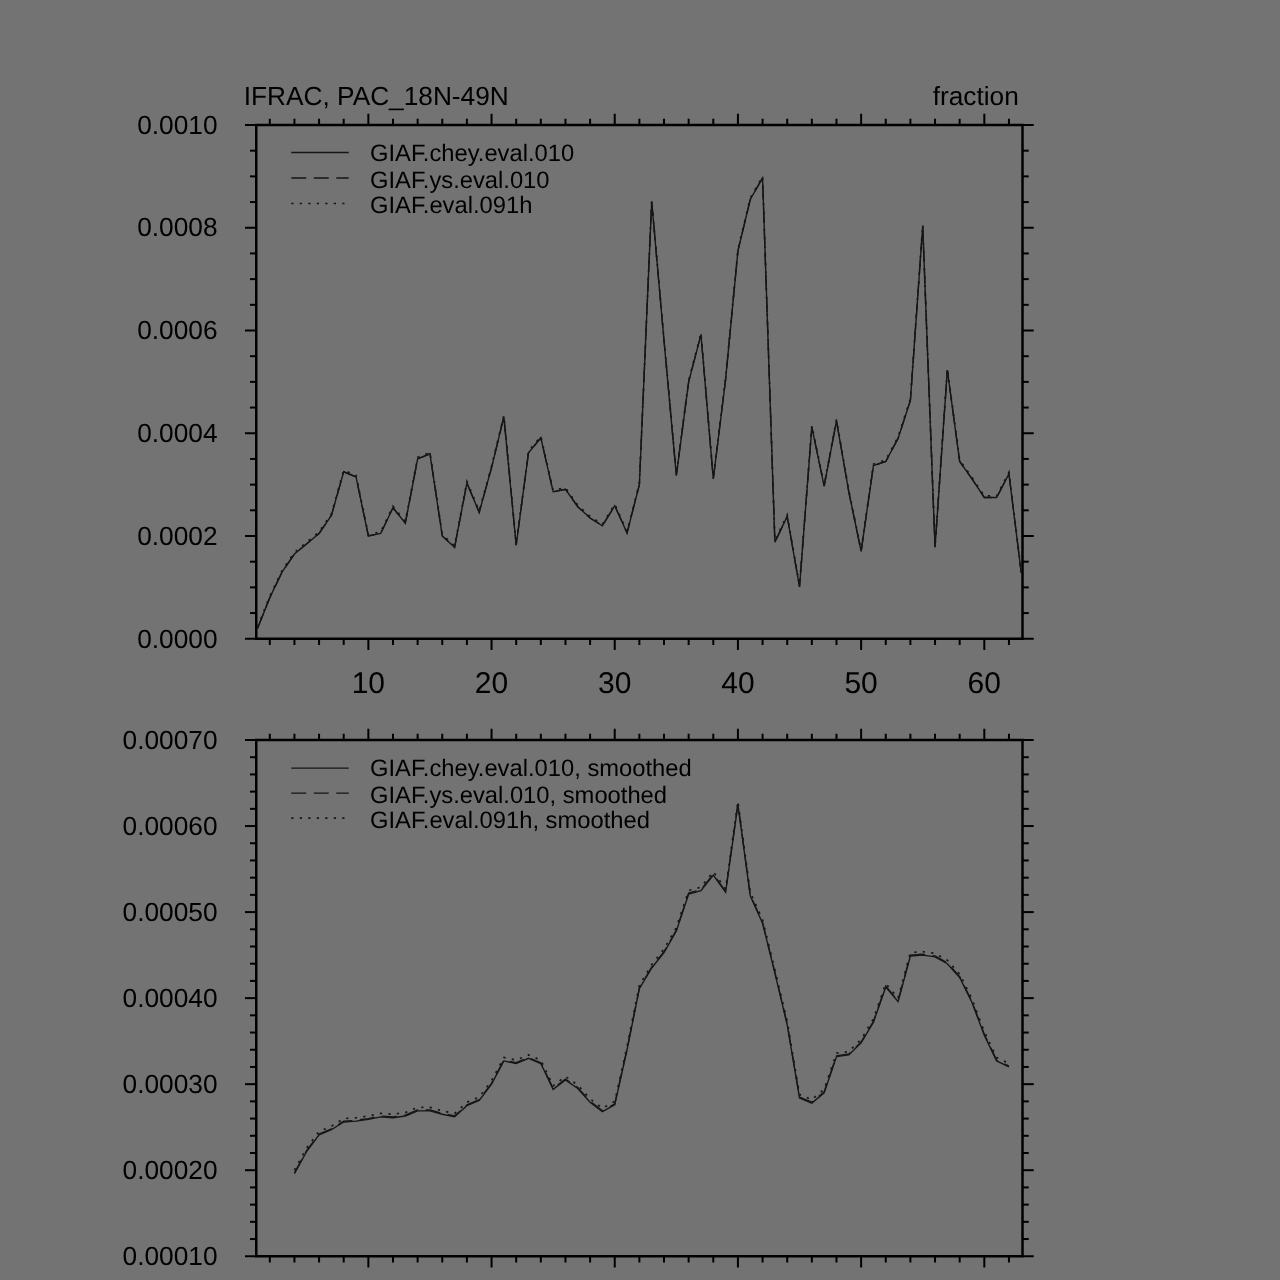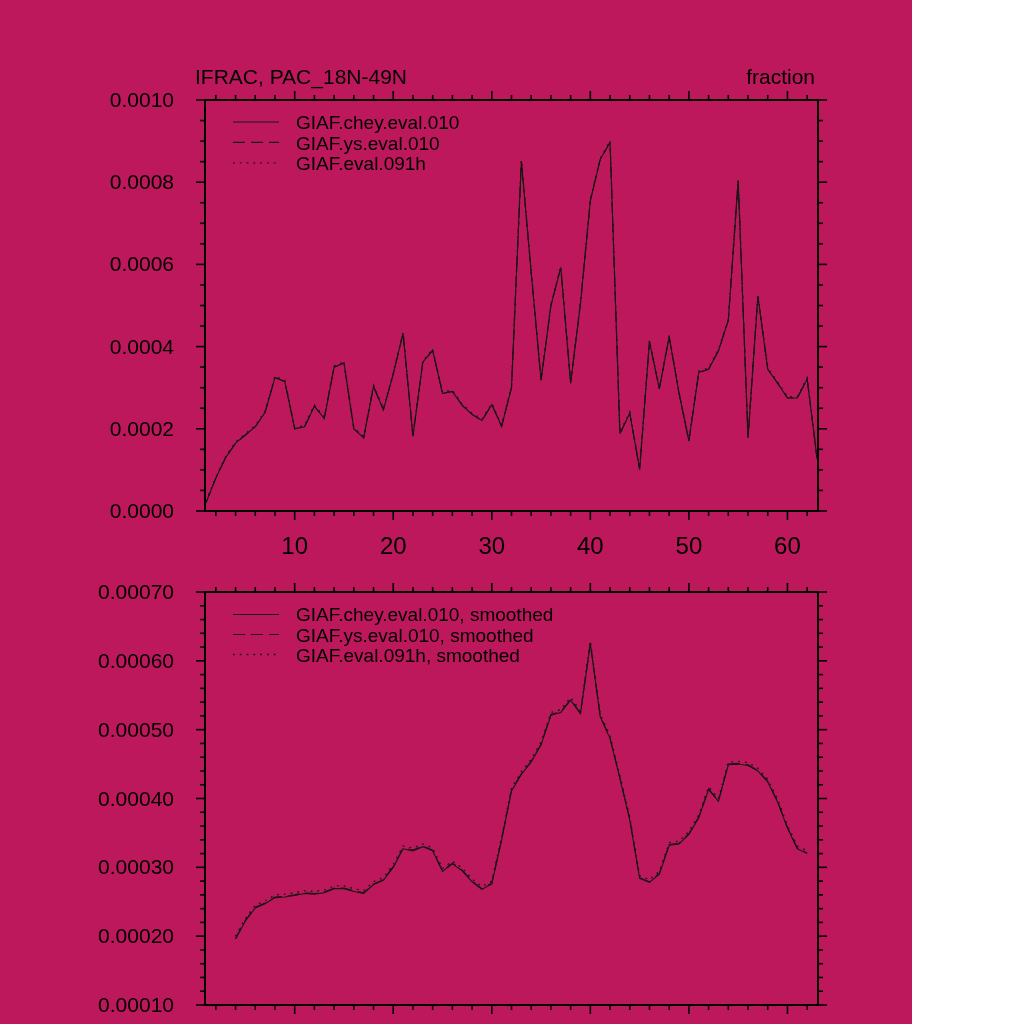--- a/index.html
+++ b/index.html
@@ -1,16 +1,16 @@
 <!DOCTYPE html>
 <html><head>
 <meta charset="utf-8">
 <style>
   html,body{margin:0;padding:0;background:#fff;}
-  #stage{position:relative;width:912px;height:1024px;background:#be185d;overflow:hidden;}
+  #stage{position:relative;width:1024px;height:1024px;background:#737373;overflow:hidden;}
   svg text{font-family:"Liberation Sans","DejaVu Sans",sans-serif;fill:#000;}
   .chart-title{font-size:21px;}
   .units-label{font-size:21px;text-anchor:end;}
   .legend-text{font-size:19px;}
   .ylab{font-size:21px;text-anchor:end;}
   .xlab{font-size:24px;text-anchor:middle;}
   .frame{fill:none;stroke:#000;stroke-width:2;}
   .tick{stroke:#000;stroke-width:1.6;}
   .curve{fill:none;stroke:#161616;stroke-width:1.1;}
   .curve.dashed{stroke-dasharray:12 6;}

